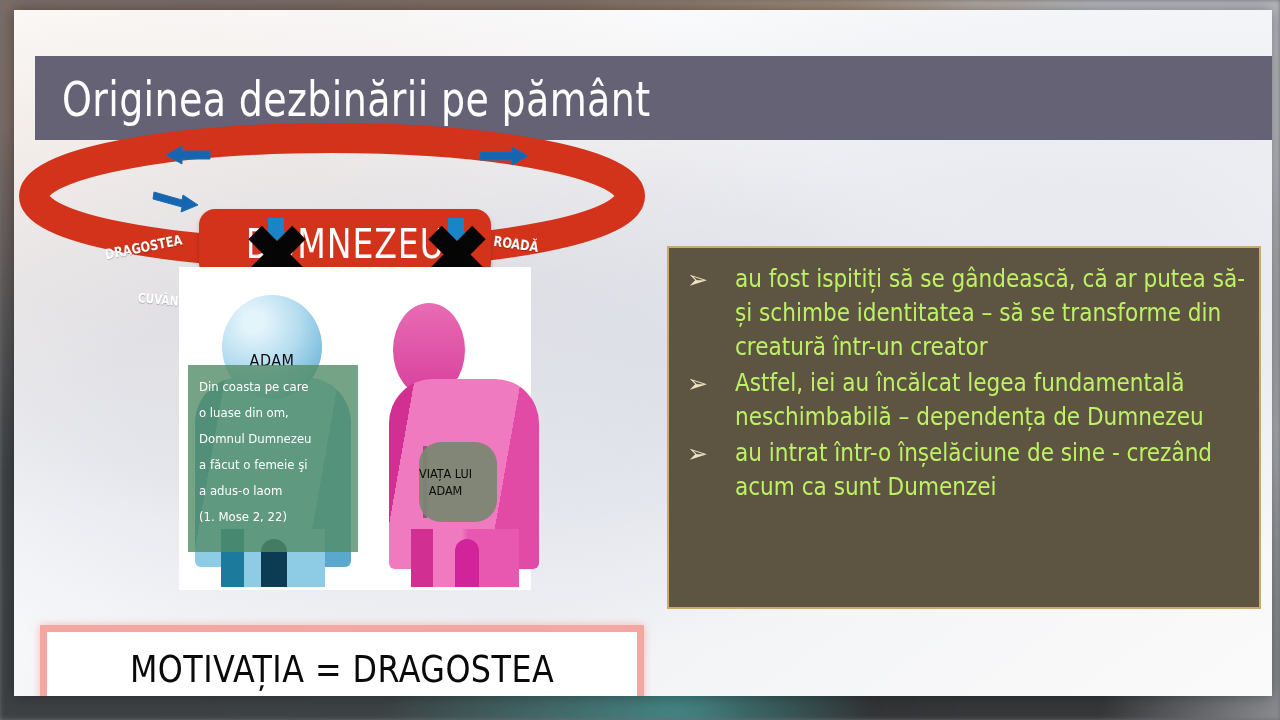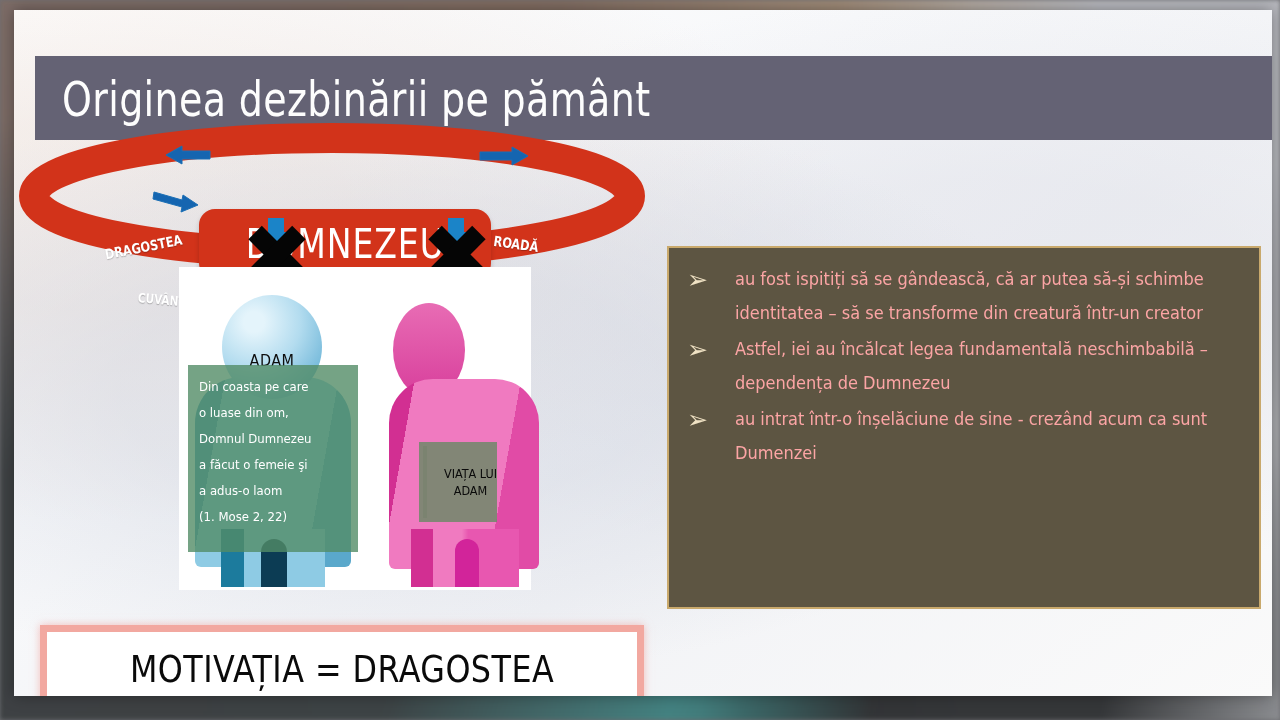--- a/index.html
+++ b/index.html
@@ -153,21 +153,21 @@
   }
   #verse-text{
     color:#ffffff;font-size:13px;line-height:26px;
     font-family:"Liberation Sans Narrow","DejaVu Sans Condensed","Liberation Sans",sans-serif;
     font-stretch:condensed;white-space:pre-line;
   }
   
   #placard{
     position:absolute;left:405px;top:432px;width:78px;height:80px;
     background:rgba(122,135,112,.93);
-    display:flex;align-items:center;justify-content:flex-end;
+    display:flex;align-items:center;justify-content:flex-start;border-radius:22px;
   }
   #placard-stick{
     position:absolute;left:409px;top:436px;width:4px;height:72px;background:rgba(60,65,58,.55);
   }
   #placard-text{
     color:#0a0a0a;font-size:12.5px;line-height:17px;text-align:center;
     font-family:"Liberation Sans Narrow","DejaVu Sans Condensed","Liberation Sans",sans-serif;
     font-stretch:condensed;white-space:pre-line;
   }
   
@@ -180,21 +180,21 @@
     color:#f2e6cf;font-size:26px;line-height:34px;letter-spacing:.3px;
     font-family:"Liberation Sans Narrow","DejaVu Sans Condensed","Liberation Sans",sans-serif;
     font-stretch:condensed;
   }
   .bullet-row{display:flex;align-items:flex-start;margin-top:2px;}
   .bullet-glyph{
     color:#f0e2c4;font-size:25px;line-height:34px;width:48px;flex:0 0 48px;
     text-align:left;padding-left:4px;
   }
   .bullet-text{
-    color:#fca5a5;font-size:18px;line-height:34px;flex:1;
+    color:#bef264;font-size:24px;line-height:34px;flex:1;
     font-family:"Liberation Sans Narrow","DejaVu Sans Condensed","Liberation Sans",sans-serif;
     font-stretch:condensed;
   }
   
   #motivation-box{
     position:absolute;left:26px;top:603px;width:604px;height:88px;
     background:#ffffff;border:7px solid #f2a8a0;box-sizing:border-box;
     display:flex;align-items:center;justify-content:center;
     box-shadow:0 0 8px rgba(240,150,145,.6);
     margin-top:12px;

